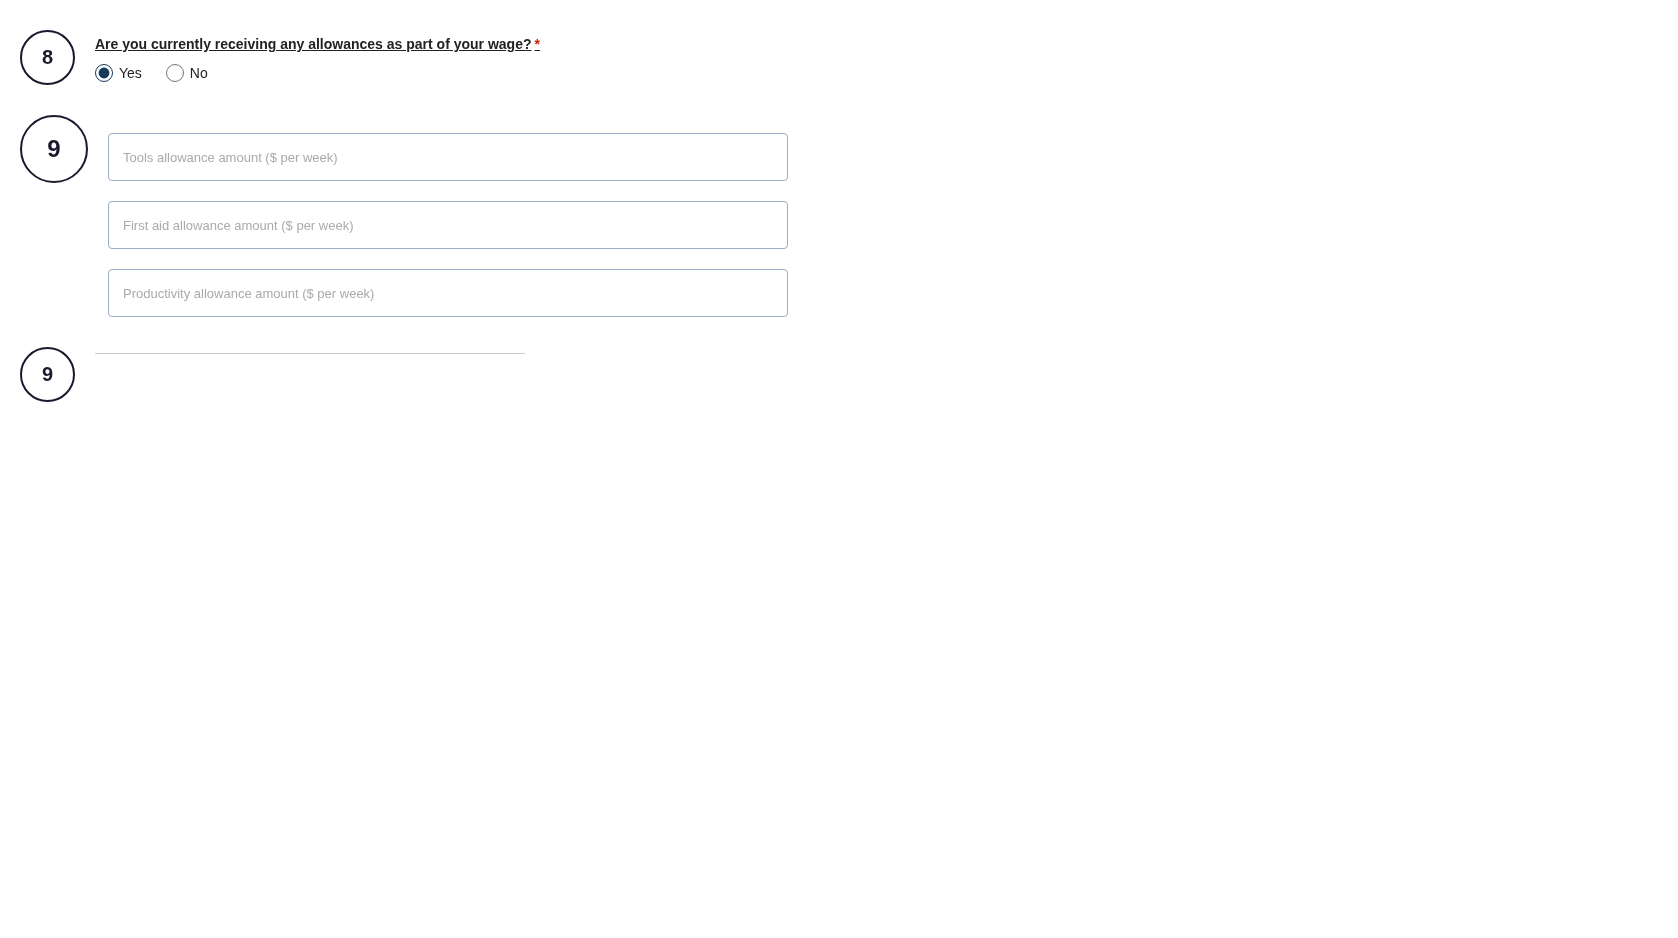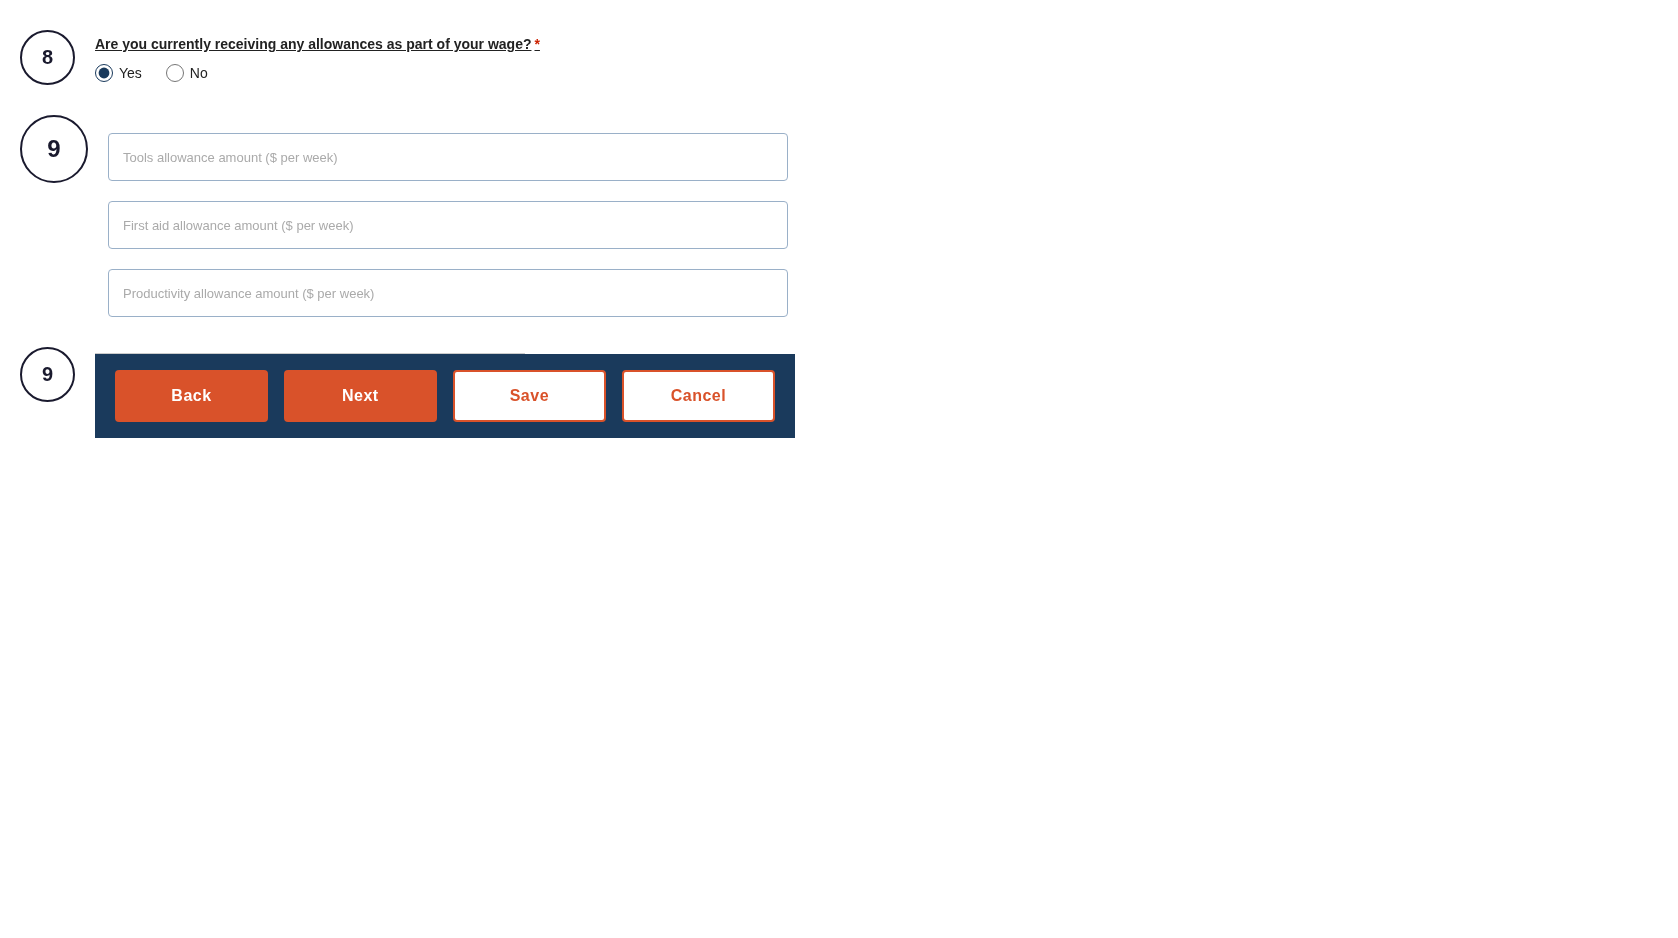--- a/index.html
+++ b/index.html
@@ -222,22 +222,16 @@
     </div>
   </div>
 
   <div class="section-10-row">
     <div class="step-circle small">
       <span>9</span>
     </div>
     <div class="section-10-content">
       <div class="divider"></div>
 
-      <div class="footer-bar">
-        <button class="btn btn-primary">Back</button>
-        <button class="btn btn-primary">Next</button>
-        <button class="btn btn-outline">Save</button>
-        <button class="btn btn-outline">Cancel</button>
-      </div>
     </div>
   </div>
 
 </div>
 
 </body></html>

